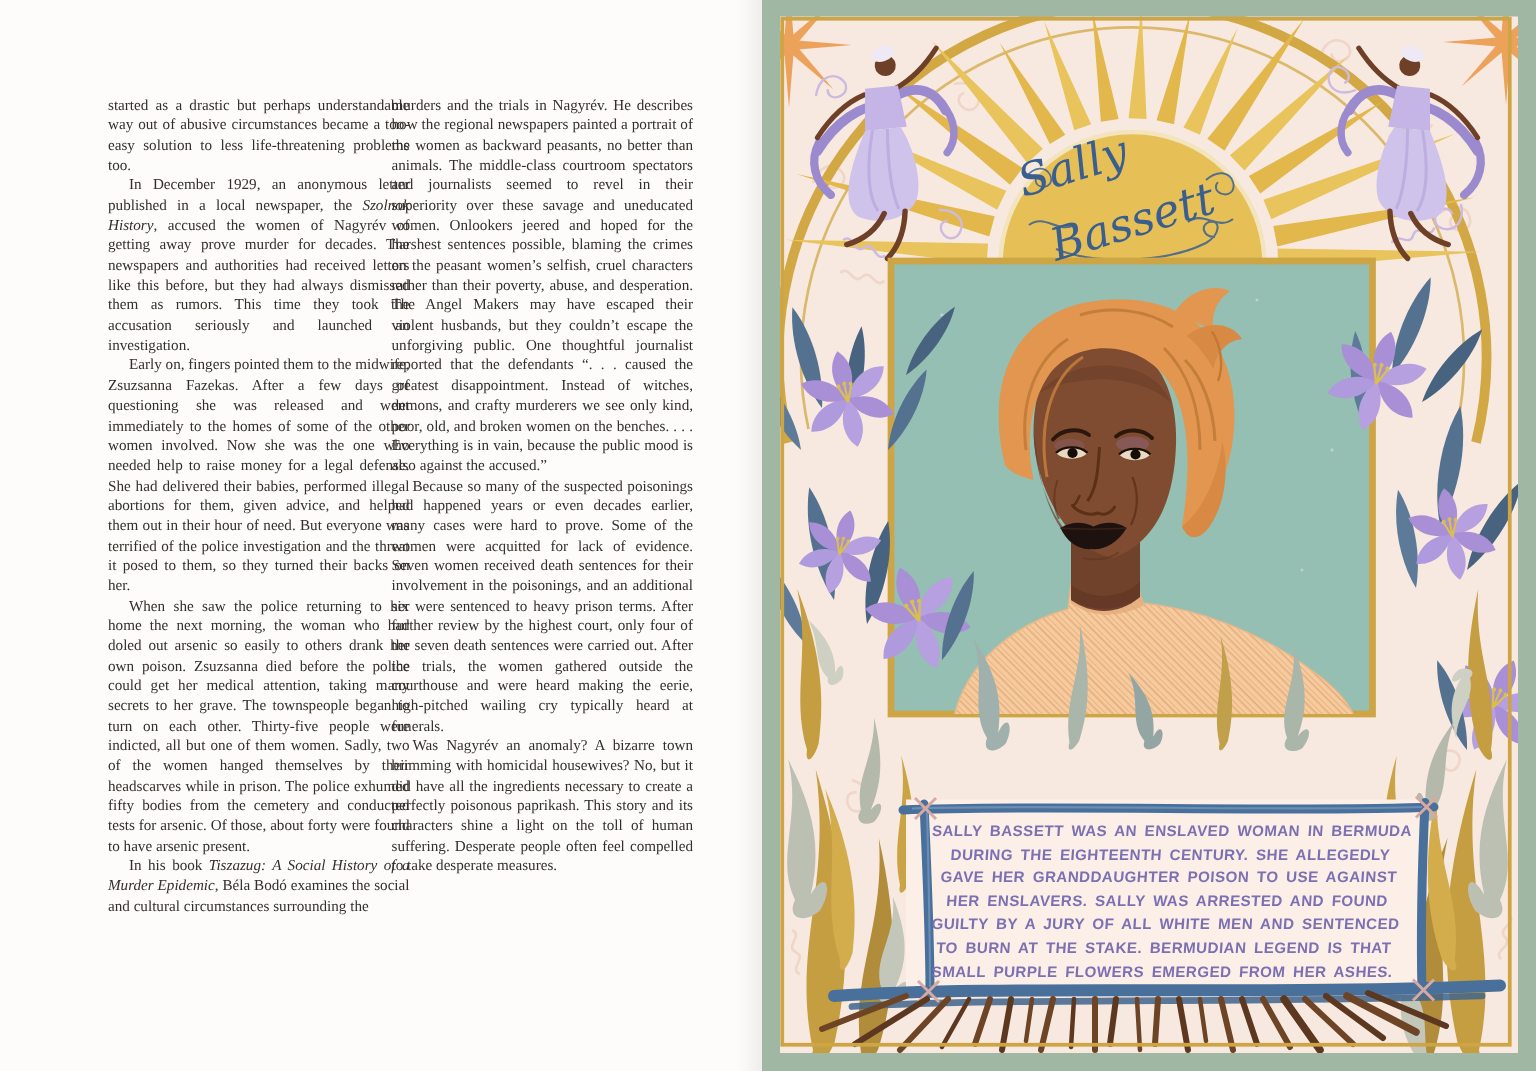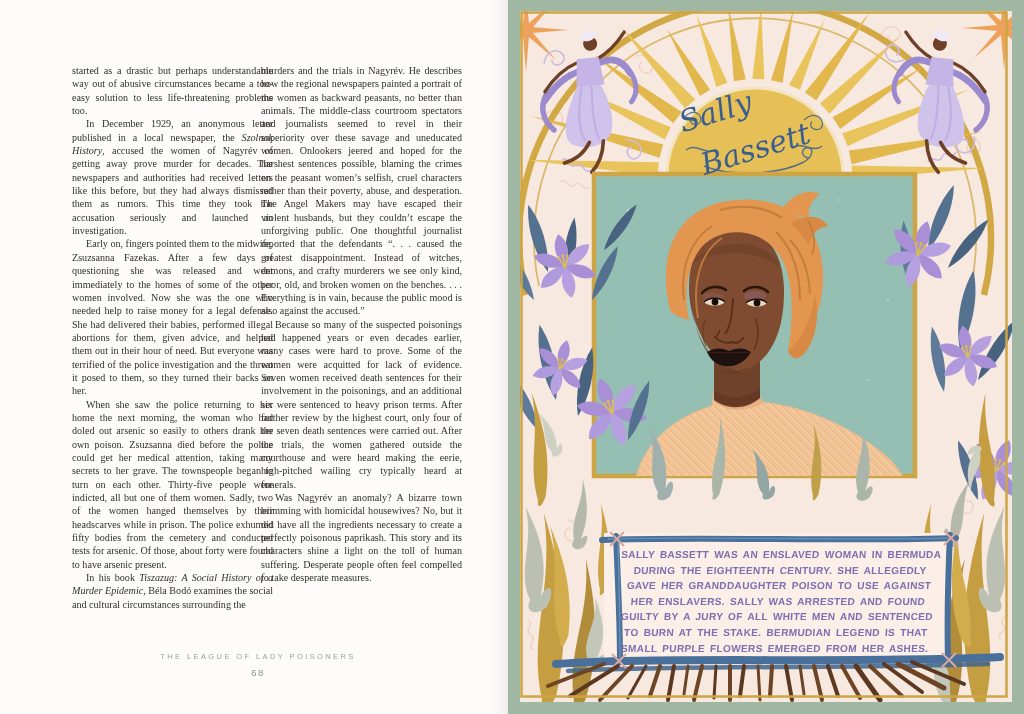--- a/index.html
+++ b/index.html
@@ -44,24 +44,20 @@
       <p class="cont"><span>started as a drastic but perhaps understandable way out of abusive circumstances became a too-easy solution to less life-threatening problems too.</span></p>
       <p><span>In December 1929, an anonymous letter published in a local newspaper, the </span><i>Szolnok History</i><span>, accused the women of Nagyrév of getting away prove murder for decades. The newspapers and authorities had received letters like this before, but they had always dismissed them as rumors. This time they took the accusation seriously and launched an investigation.</span></p>
       <p><span>Early on, fingers pointed them to the midwife, Zsuzsanna Fazekas. After a few days of questioning she was released and went immediately to the homes of some of the other women involved. Now she was the one who needed help to raise money for a legal defense. She had delivered their babies, performed illegal abortions for them, given advice, and helped them out in their hour of need. But everyone was terrified of the police investigation and the threat it posed to them, so they turned their backs on her.</span></p>
       <p><span>When she saw the police returning to her home the next morning, the woman who had doled out arsenic so easily to others drank her own poison. Zsuzsanna died before the police could get her medical attention, taking many secrets to her grave. The townspeople began to turn on each other. Thirty-five people were indicted, all but one of them women. Sadly, two of the women hanged themselves by their headscarves while in prison. The police exhumed fifty bodies from the cemetery and conducted tests for arsenic. Of those, about forty were found to have arsenic present.</span></p>
       <p><span>In his book </span><i>Tiszazug: A Social History of a Murder Epidemic</i><span>, Béla Bodó examines the social and cultural circumstances surrounding the</span></p>
     </div>
     <div class="col col2">
       <p class="cont"><span>murders and the trials in Nagyrév. He describes how the regional newspapers painted a portrait of the women as backward peasants, no better than animals. The middle-class courtroom spectators and journalists seemed to revel in their superiority over these savage and uneducated women. Onlookers jeered and hoped for the harshest sentences possible, blaming the crimes on the peasant women’s selfish, cruel characters rather than their poverty, abuse, and desperation. The Angel Makers may have escaped their violent husbands, but they couldn’t escape the unforgiving public. One thoughtful journalist reported that the defendants “. . . caused the greatest disappointment. Instead of witches, demons, and crafty murderers we see only kind, poor, old, and broken women on the benches. . . . Everything is in vain, because the public mood is also against the accused.”</span></p>
       <p><span>Because so many of the suspected poisonings had happened years or even decades earlier, many cases were hard to prove. Some of the women were acquitted for lack of evidence. Seven women received death sentences for their involvement in the poisonings, and an additional six were sentenced to heavy prison terms. After further review by the highest court, only four of the seven death sentences were carried out. After the trials, the women gathered outside the courthouse and were heard making the eerie, high-pitched wailing cry typically heard at funerals.</span></p>
       <p><span>Was Nagyrév an anomaly? A bizarre town brimming with homicidal housewives? No, but it did have all the ingredients necessary to create a perfectly poisonous paprikash. This story and its characters shine a light on the toll of human suffering. Desperate people often feel compelled to take desperate measures.</span></p>
-    </div>
-    <div class="footer">
-      <div>THE LEAGUE OF LADY POISONERS</div>
-      <div class="pagenum">68</div>
     </div>
     <div class="gutter"></div>
   </div>
 
   <div class="page-right">
     <svg width="516" height="714" viewBox="0 0 516 714">
       <defs>
         <pattern id="check" width="6" height="6" patternUnits="userSpaceOnUse" patternTransform="rotate(45)">
           <rect width="6" height="6" fill="#f6cb9e"></rect>
           <path d="M0,0 H6 M0,3 H6" stroke="#e3ab7c" stroke-width="1"></path>

